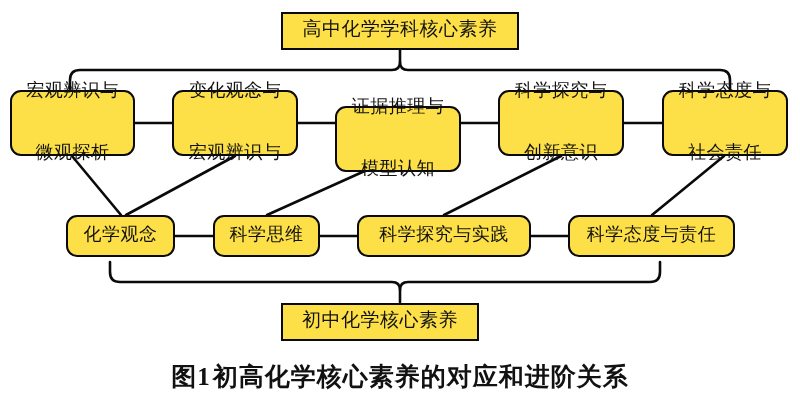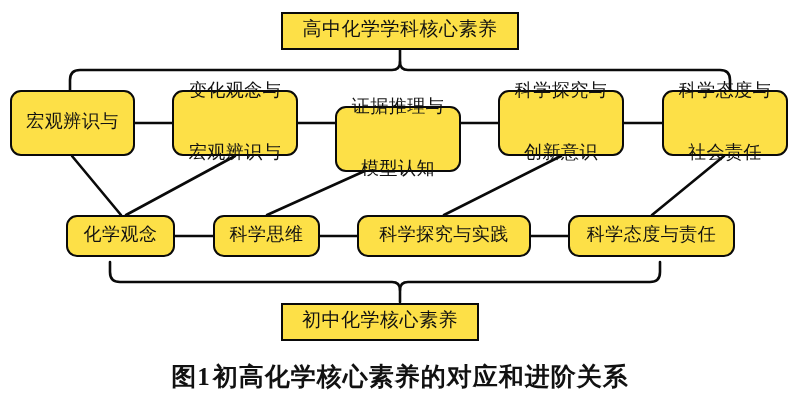--- a/index.html
+++ b/index.html
@@ -126,20 +126,21 @@
       <path d="M 724 156 L 652 215"></path>
     </g>
   </svg>
 
   <div class="node square tier-top" style="left:281px; top:12px; width:238px; height:38px;">
     <span class="line">高中化学学科核心素养</span>
   </div>
 
   <div class="node rounded upper-node" style="left:10px; top:90px; width:125px; height:66px;">
     <span class="line">宏观辨识与</span>
+    <span class="line">微观探析</span>
   </div>
 
   <div class="node rounded upper-node" style="left:172px; top:90px; width:126px; height:66px;">
     <span class="line">变化观念与</span>
     <span class="line">宏观辨识与</span>
   </div>
 
   <div class="node rounded upper-node" style="left:335px; top:106px; width:126px; height:66px;text-align:right;">
     <span class="line">证据推理与</span>
     <span class="line">模型认知</span>

